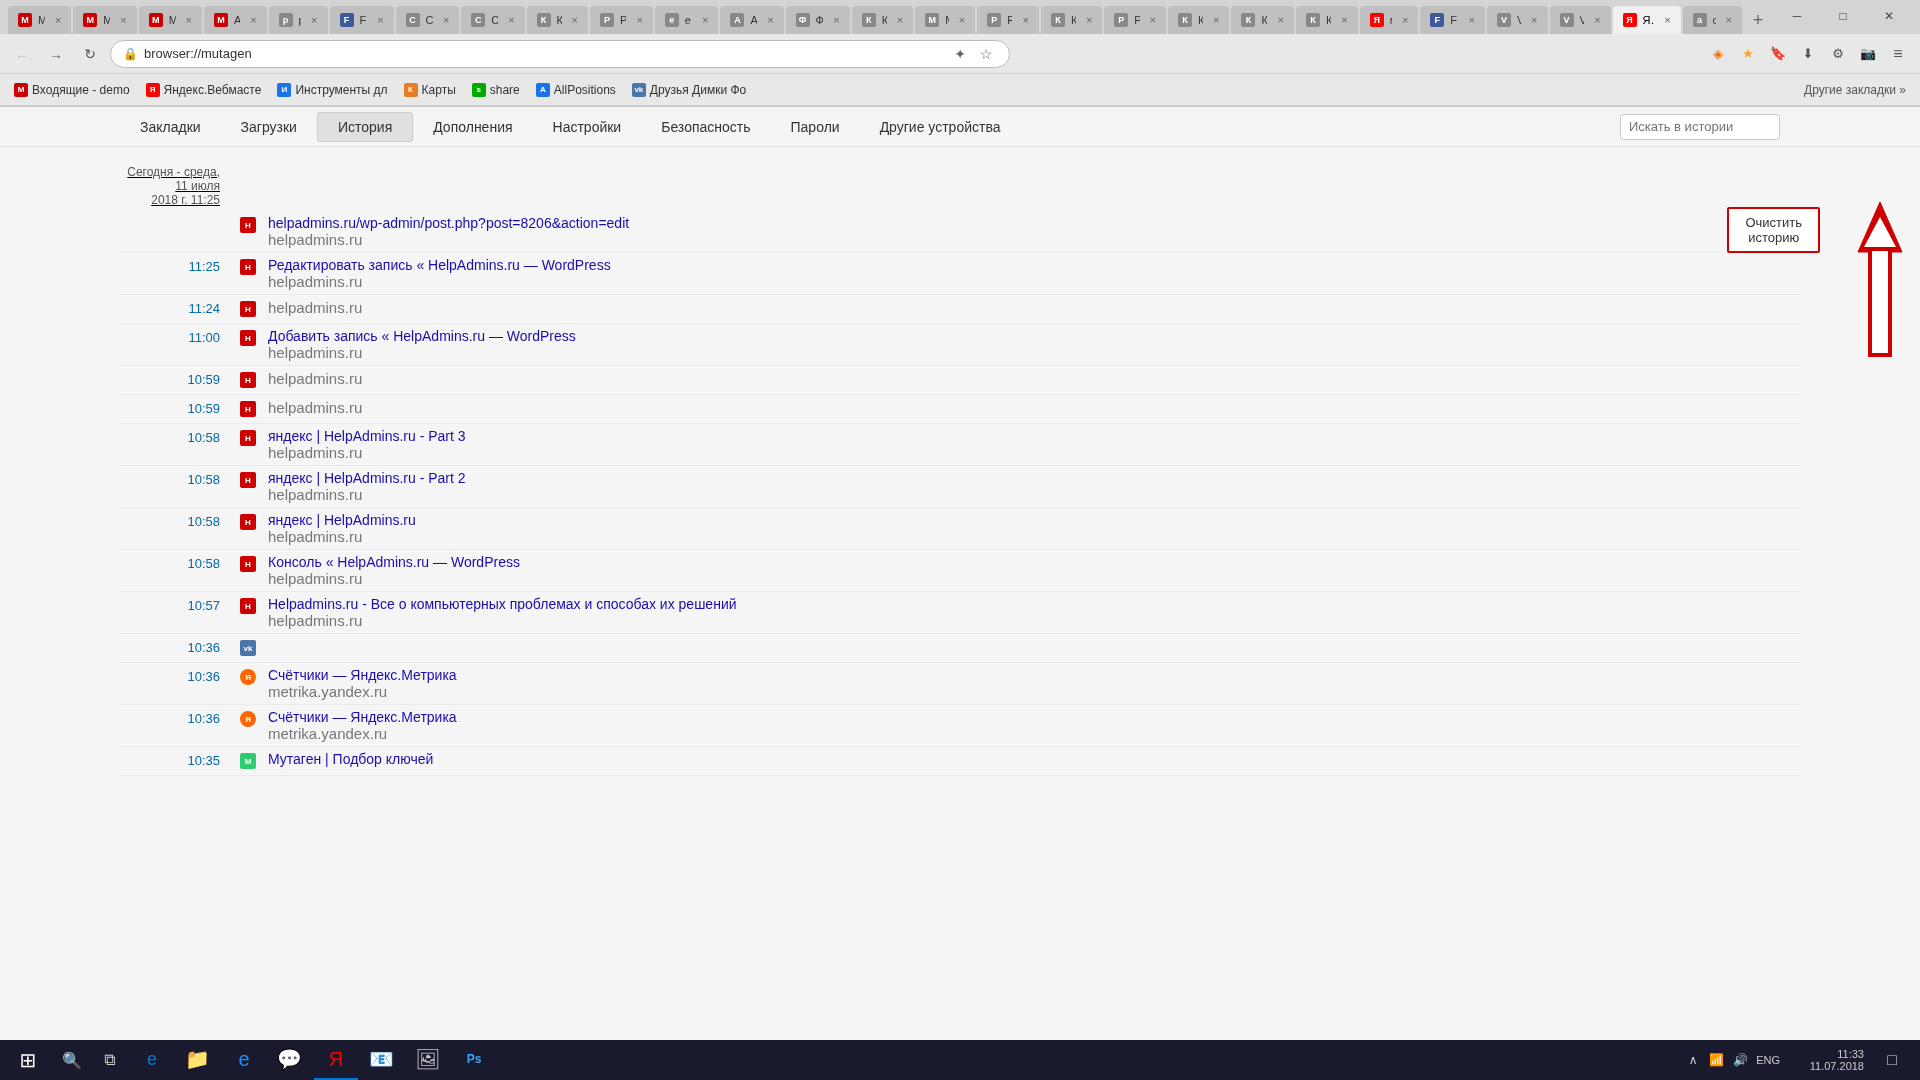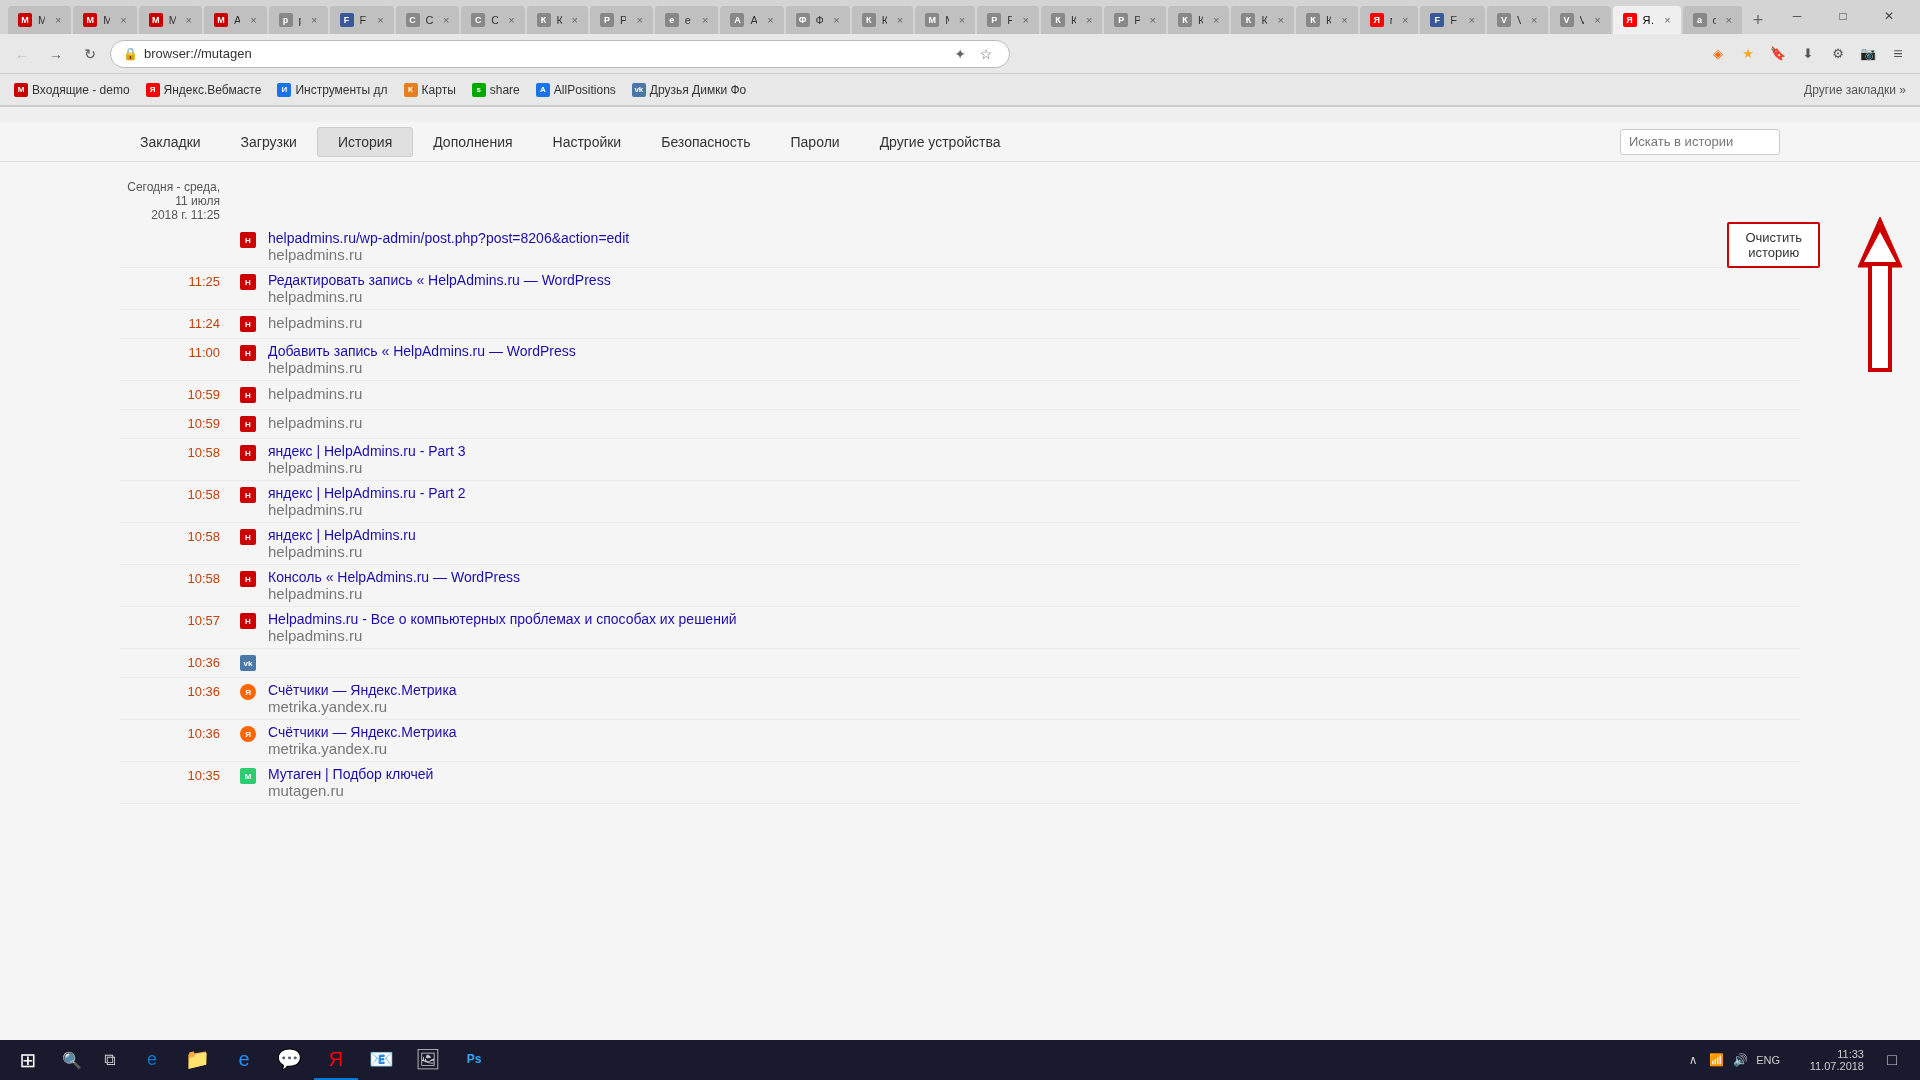--- a/index.html
+++ b/index.html
@@ -166,21 +166,20 @@
       color: #555;
       font-size: 12px;
     }
 
     
     .page-content {
       background: #f5f5f5;
       height: calc(1080px - 34px - 40px - 32px - 40px);
       display: flex;
       flex-direction: column;
-      margin-top: 15px;
     }
 
     
     .nav-tabs {
       display: flex;
       align-items: center;
       padding: 10px 120px;
       gap: 0;
       background: #f5f5f5;
       border-bottom: 1px solid #e0e0e0;
@@ -224,21 +223,21 @@
     .history-entry {
       display: flex;
       align-items: flex-start;
       padding: 4px 0;
       border-bottom: 1px solid #ebebeb;
     }
     .entry-time {
       width: 120px;
       text-align: right;
       padding-right: 20px;
-      color: #c2410c;
+      color: #0369a1;
       font-size: 13px;
       flex-shrink: 0;
       padding-top: 2px;
     }
     .entry-favicon {
       width: 18px; height: 18px;
       margin-right: 10px;
       flex-shrink: 0;
       margin-top: 2px;
     }
@@ -569,21 +568,21 @@
     <div class="nav-tab">Безопасность</div>
     <div class="nav-tab">Пароли</div>
     <div class="nav-tab">Другие устройства</div>
     <div class="nav-tab-search">
       <input class="nav-search-input" type="text" placeholder="Искать в истории" style="">
     </div>
   </div>
 
   <div class="history-content" style="position:relative;">
 
-    <div style="display:flex;align-items:flex-start;margin-bottom:4px;padding-top:8px;">
+    <div style="display:flex;align-items:flex-start;margin-bottom:4px;padding-top:8px;text-decoration:underline;">
       <div style="width:120px;text-align:right;padding-right:20px;font-size:12px;color:#555;flex-shrink:0;">
         <div>Сегодня - среда, 11 июля</div>
         <div>2018 г. 11:25</div>
       </div>
       <div style="flex:1;"></div>
     </div>
 
     <div id="history-entries">
         <div class="history-entry">
           <div class="entry-time"></div>
@@ -718,21 +717,20 @@
             <div class="entry-url">metrika.yandex.ru</div>
           </div>
         </div>
         <div class="history-entry">
           <div class="entry-time">10:35</div>
           <div class="entry-favicon">
             <div class="entry-favicon-img mutagen">М</div>
           </div>
           <div class="entry-details">
             <a class="entry-title" href="#">Мутаген | Подбор ключей</a>
-            <div class="entry-url">mutagen.ru</div>
           </div>
         </div>
       </div>
 
     <div style="position:absolute;top:10px;right:40px;">
       <button class="clear-history-btn">Очистить историю</button>
 
       <svg width="120" height="180" style="position:absolute;top:40px;left:50%;transform:translateX(-50%);">
 
         <defs>

